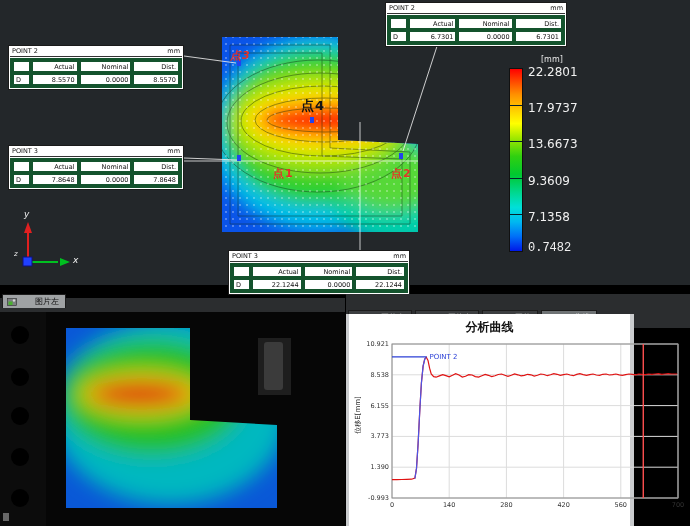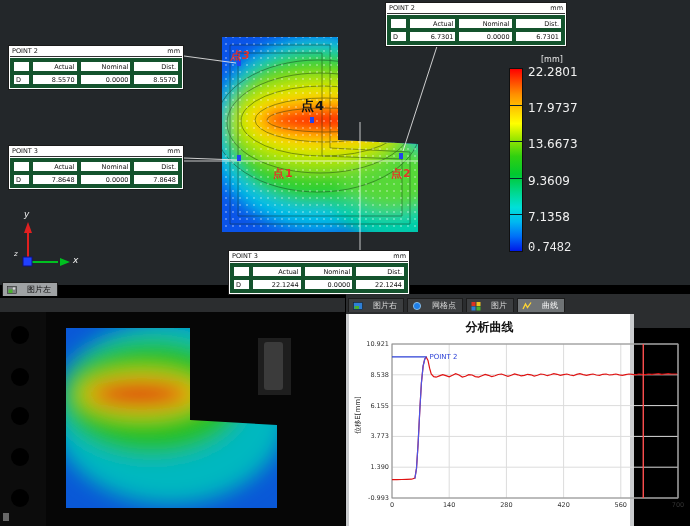--- a/index.html
+++ b/index.html
@@ -29,22 +29,22 @@
   .legend-ticks{position:absolute;left:25px;top:13px;height:182px;width:55px;}
   .legend-ticks span{position:absolute;left:0;transform:translateY(-50%);font-size:12px;color:#f0f0f0;}
   
   .outbar{position:absolute;left:0;top:285px;width:690px;height:13px;background:#97999b;
           color:#53565a;font-size:8px;line-height:13px;padding-left:5px;box-sizing:border-box;border-top:1px solid #5c5e60;}
   .outbar .winbtns{position:absolute;right:4px;top:0;height:13px;display:flex;gap:6px;color:#5d6063;font-size:8px;line-height:13px;}
   
   .tabbar{position:absolute;background:#2b2d2f;display:flex;align-items:flex-end;box-sizing:border-box;}
   .tabbar.left{left:0;top:298px;width:345px;height:14px;}
   .tabbar.right{left:346px;top:294px;width:344px;height:34px;}
-  .tab{display:flex;align-items:center;gap:10px;font-size:8px;color:#d8d8d8;background:#3c3e40;
-       padding:1px 6px 1px 4px;margin:1px 1px 16px 2px;height:11px;border:1px solid #1c1c1c;border-bottom:none;text-align:center;}
+  .tab{display:flex;align-items:center;gap:18px;font-size:8px;color:#d8d8d8;background:#3c3e40;
+       padding:1px 6px 1px 4px;margin:1px 1px 4px 2px;height:11px;border:1px solid #1c1c1c;border-bottom:none;text-align:center;}
   .tab.active{background:#6f7375;color:#fff;}
   .tab.active-light{background:#9fa2a4;color:#101010;}
   .ticon{width:10px;height:10px;display:inline-block;flex:none;}
   
   .camera{position:absolute;left:0;top:312px;width:345px;height:214px;background:#050505;overflow:hidden;}
   .frame-marker{position:absolute;left:3px;top:201px;width:6px;height:8px;background:#9a9a9a;opacity:.65;}
   
   .chartpanel{position:absolute;left:346px;top:314px;width:288px;height:212px;background:#ffffff;
       box-sizing:border-box;border-left:3px solid #caccce;border-right:4px solid #caccce;}
   .chart-title{position:absolute;left:0;top:5px;width:100%;text-align:center;font-size:12px;font-weight:bold;color:#111;}

